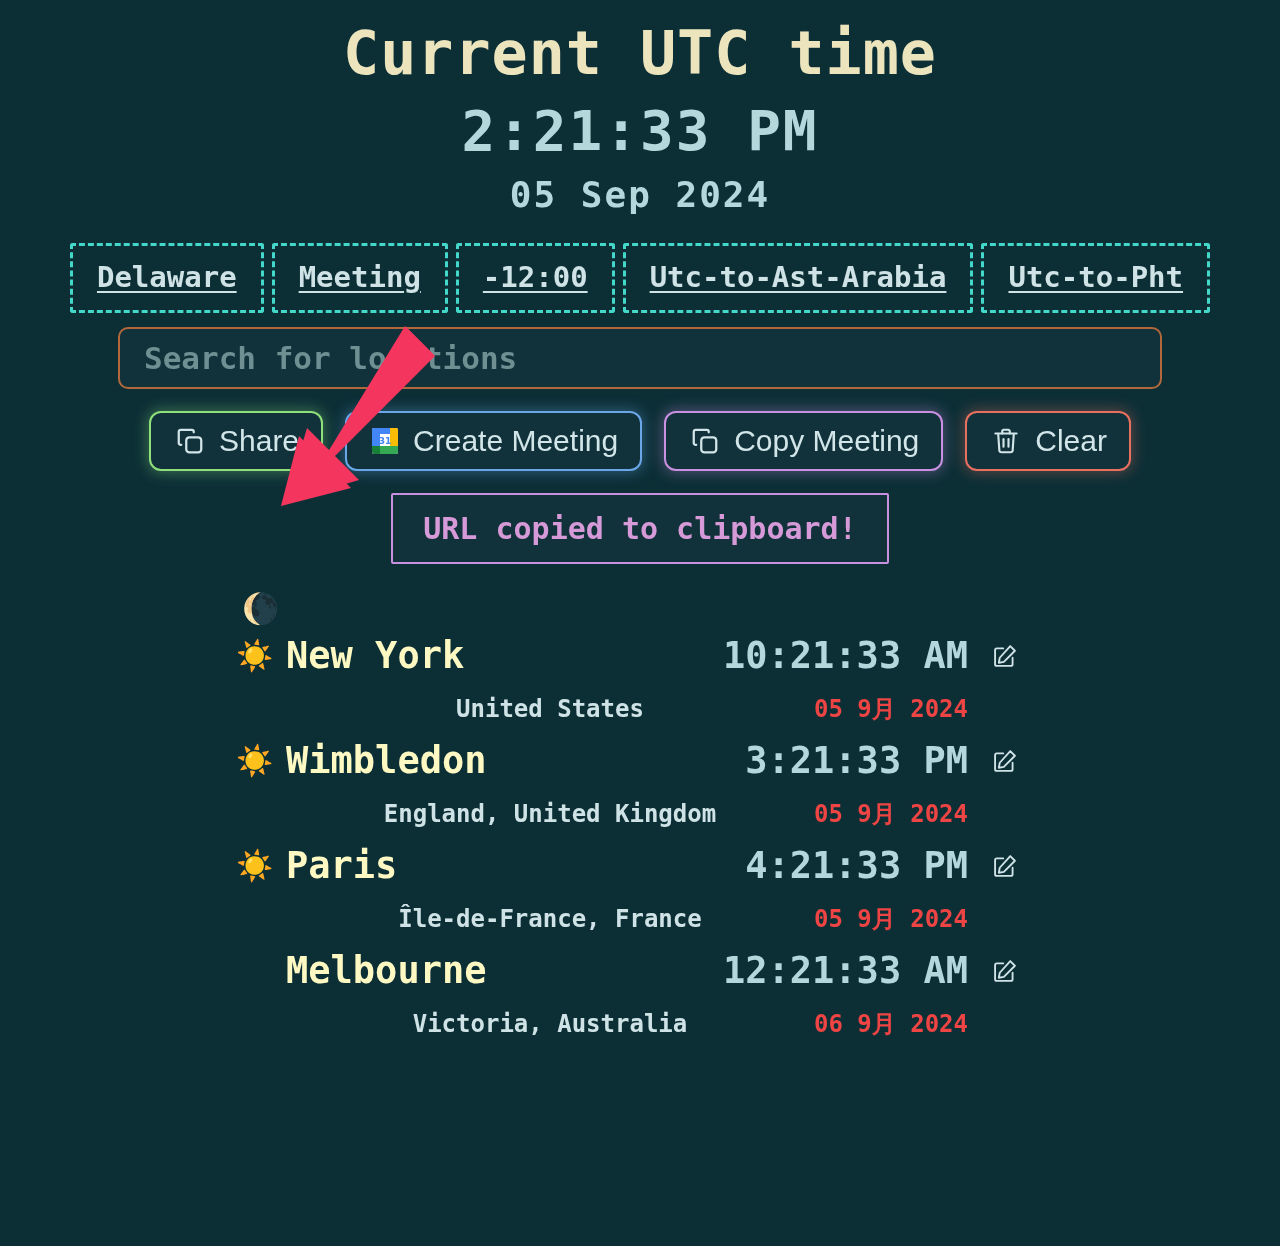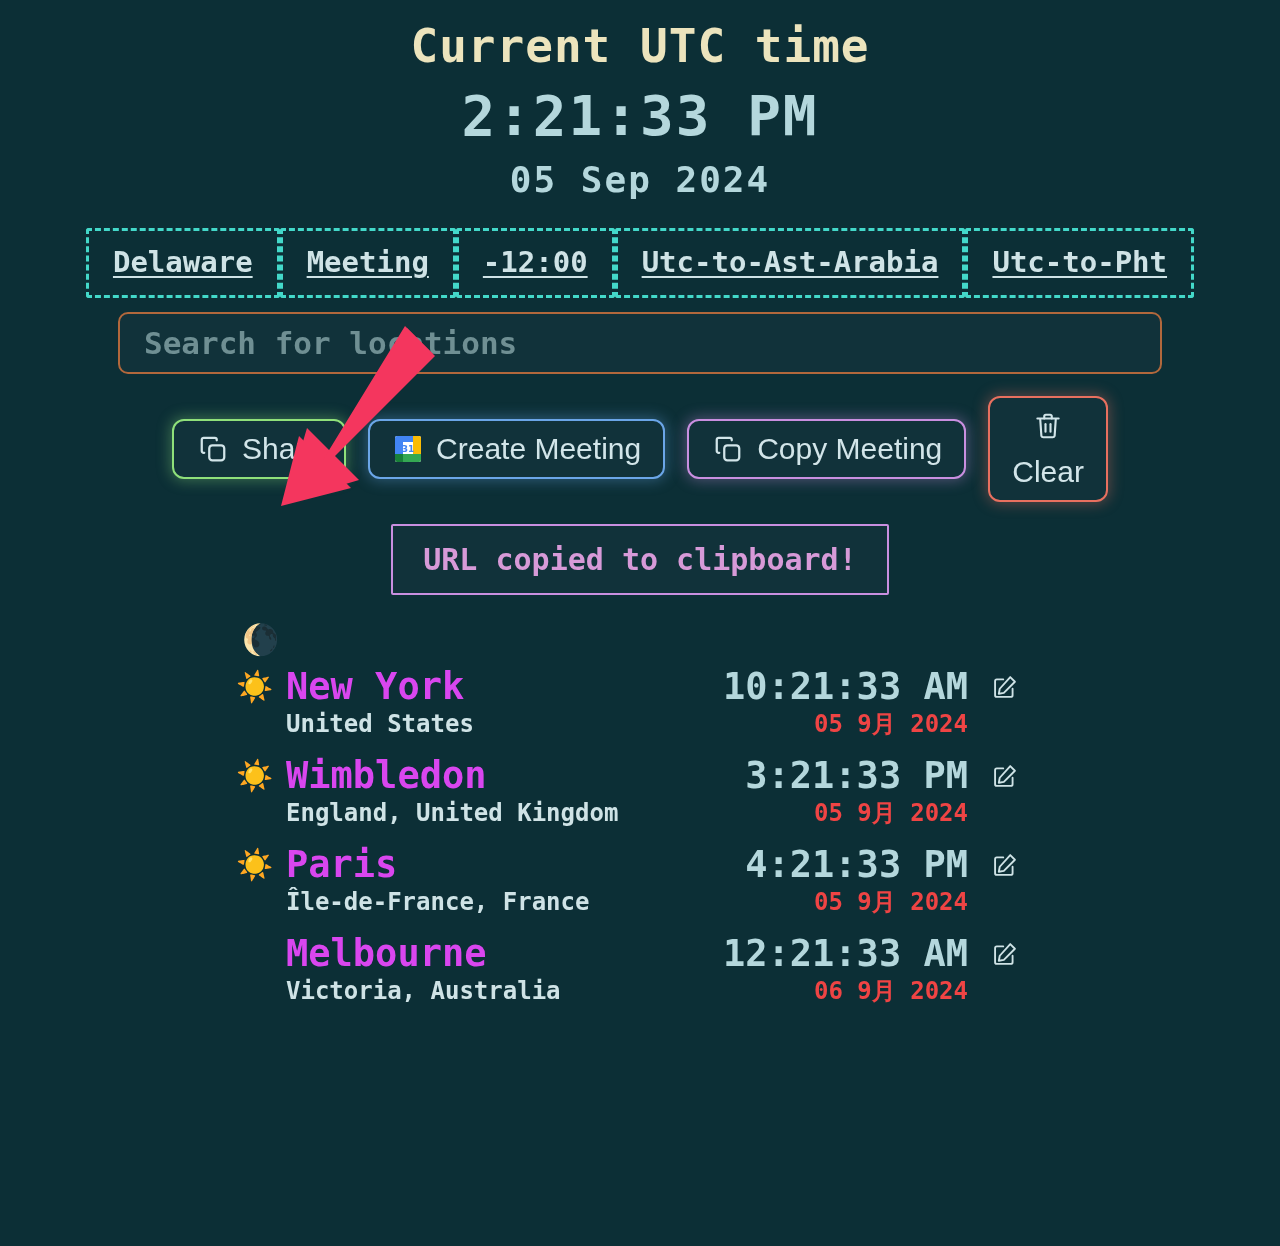--- a/index.html
+++ b/index.html
@@ -13,21 +13,21 @@
     font-family: "DejaVu Sans Mono", monospace;
     overflow: hidden;
     position: relative;
   }
 
   
   .header-title {
     text-align: center;
     color: #ece4bd;
     font-family: "DejaVu Sans Mono", monospace;
-    font-size: 46px;
+    font-size: 60px;
     font-weight: bold;
     letter-spacing: 1px;
     padding-top: 22px;
     line-height: 1.05;
   }
   .clock-main {
     text-align: center;
     color: #b4d7dc;
     font-family: "DejaVu Sans Mono", monospace;
     font-size: 56px;
@@ -44,20 +44,21 @@
     font-weight: bold;
     letter-spacing: 2px;
     margin-top: 10px;
   }
 
   
   .chips-row {
     display: flex;
     justify-content: center;
     align-items: stretch;
+    gap: 8px;
     margin-top: 28px;
     padding: 0 66px;
   }
   .chip {
     border: 3px dashed #43d8c9;
     border-radius: 3px;
     padding: 14px 24px 16px;
     display: flex;
     align-items: center;
     justify-content: center;
@@ -132,21 +133,20 @@
     border-color: #6ba6e8;
     box-shadow: 0 0 14px 2px rgba(107,166,232,0.35);
   }
   .btn-copy {
     border-color: #c98fe0;
     box-shadow: 0 0 14px 2px rgba(201,143,224,0.35);
   }
   .btn-clear {
     border-color: #e8705f;
     box-shadow: 0 0 14px 2px rgba(232,112,95,0.35);
-    flex-direction: column;
   }
   .btn-icon {
     display: inline-flex;
     align-items: center;
     justify-content: center;
     width: 34px;
     height: 34px;
     flex: 0 0 auto;
   }
   .gcal-icon {
@@ -197,21 +197,21 @@
     align-items: center;
   }
   .city-icon {
     width: 50px;
     flex: 0 0 50px;
     font-size: 30px;
     line-height: 1;
     text-align: left;
   }
   .city-name {
-    color: #d946ef;
+    color: #fef9c3;
     font-family: "DejaVu Sans Mono", monospace;
     font-size: 37px;
     font-weight: bold;
     flex: 1;
     white-space: nowrap;
   }
   .city-time {
     color: #b4d7dc;
     font-family: "DejaVu Sans Mono", monospace;
     font-size: 37px;
@@ -225,21 +225,22 @@
     margin-left: 22px;
     flex: 0 0 auto;
     display: inline-flex;
     align-items: center;
     justify-content: center;
     cursor: pointer;
   }
   .city-line-bottom {
     display: flex;
     align-items: center;
-    margin-top: 0;
+    margin-top: 16px;
+    text-align: center;
   }
   .city-region {
     color: #cfe3e6;
     font-family: "DejaVu Sans Mono", monospace;
     font-size: 24px;
     font-weight: bold;
     margin-left: 50px;
     flex: 1;
     white-space: nowrap;
   }

